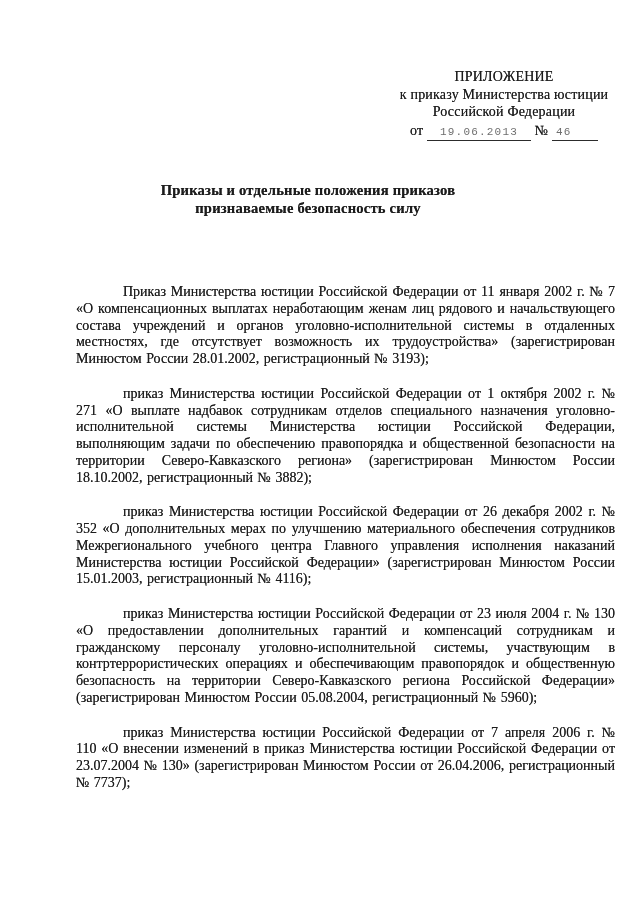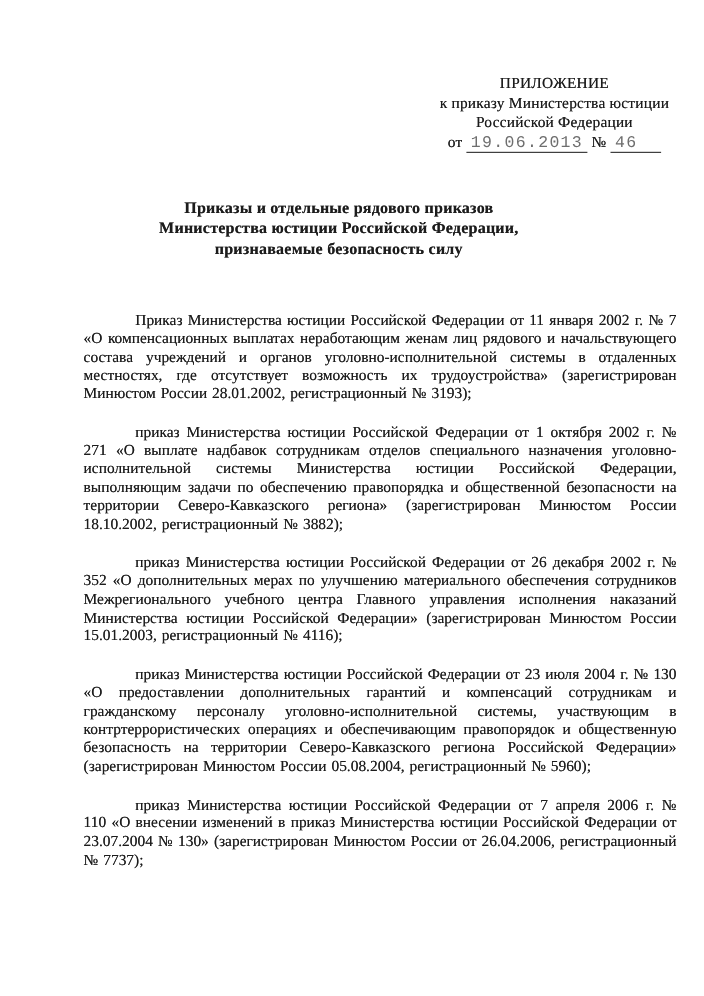--- a/index.html
+++ b/index.html
@@ -36,21 +36,21 @@
   .ul-seg {
     display: inline-block;
     border-bottom: 1.5px solid #2c2c2c;
     line-height: 15px;
     vertical-align: baseline;
   }
   .ul-date { padding: 0 4px; min-width: 96px; }
   .ul-num  { width: 42px; text-align: left; padding-left: 4px; }
   .stamp {
     font-family: "Liberation Mono", "DejaVu Sans Mono", monospace;
-    font-size: 15px;
+    font-size: 11px;
     color: #6e6e6e;
     letter-spacing: 1.2px;
     text-shadow: none;
   }
   
   .doc-title {
     position: absolute;
     top: 181px;
     left: 58px;
     width: 500px;
@@ -87,22 +87,21 @@
     <div>Российской Федерации</div>
     <div class="date-line">
       <span>от</span>
       <span class="ul-seg ul-date"><span class="stamp">19.06.2013</span></span>
       <span>№</span>
       <span class="ul-seg ul-num"><span class="stamp">46</span></span>
     </div>
   </div>
 
   <div class="doc-title">
-    <div>Приказы и отдельные рядового приказов</div>
-    <div>Министерства юстиции Российской Федерации,</div>
+    <div>Приказы и отдельные положения приказов</div>
     <div>признаваемые безопасность силу</div>
   </div>
 
   <div class="doc-body">
     <p>Приказ Министерства юстиции Российской Федерации от 11 января 2002 г. № 7 «О компенсационных выплатах неработающим женам лиц рядового и начальствующего состава учреждений и органов уголовно-исполнительной системы в отдаленных местностях, где отсутствует возможность их трудоустройства» (зарегистрирован Минюстом России 28.01.2002, регистрационный № 3193);</p>
     <p>приказ Министерства юстиции Российской Федерации от 1 октября 2002 г. № 271 «О выплате надбавок сотрудникам отделов специального назначения уголовно-исполнительной системы Министерства юстиции Российской Федерации, выполняющим задачи по обеспечению правопорядка и общественной безопасности на территории Северо-Кавказского региона» (зарегистрирован Минюстом России 18.10.2002, регистрационный № 3882);</p>
     <p>приказ Министерства юстиции Российской Федерации от 26 декабря 2002 г. № 352 «О дополнительных мерах по улучшению материального обеспечения сотрудников Межрегионального учебного центра Главного управления исполнения наказаний Министерства юстиции Российской Федерации» (зарегистрирован Минюстом России 15.01.2003, регистрационный № 4116);</p>
     <p>приказ Министерства юстиции Российской Федерации от 23 июля 2004 г. № 130 «О предоставлении дополнительных гарантий и компенсаций сотрудникам и гражданскому персоналу уголовно-исполнительной системы, участвующим в контртеррористических операциях и обеспечивающим правопорядок и общественную безопасность на территории Северо-Кавказского региона Российской Федерации» (зарегистрирован Минюстом России 05.08.2004, регистрационный № 5960);</p>
     <p>приказ Министерства юстиции Российской Федерации от 7 апреля 2006 г. № 110 «О внесении изменений в приказ Министерства юстиции Российской Федерации от 23.07.2004 № 130» (зарегистрирован Минюстом России от 26.04.2006, регистрационный № 7737);</p>
   </div>

